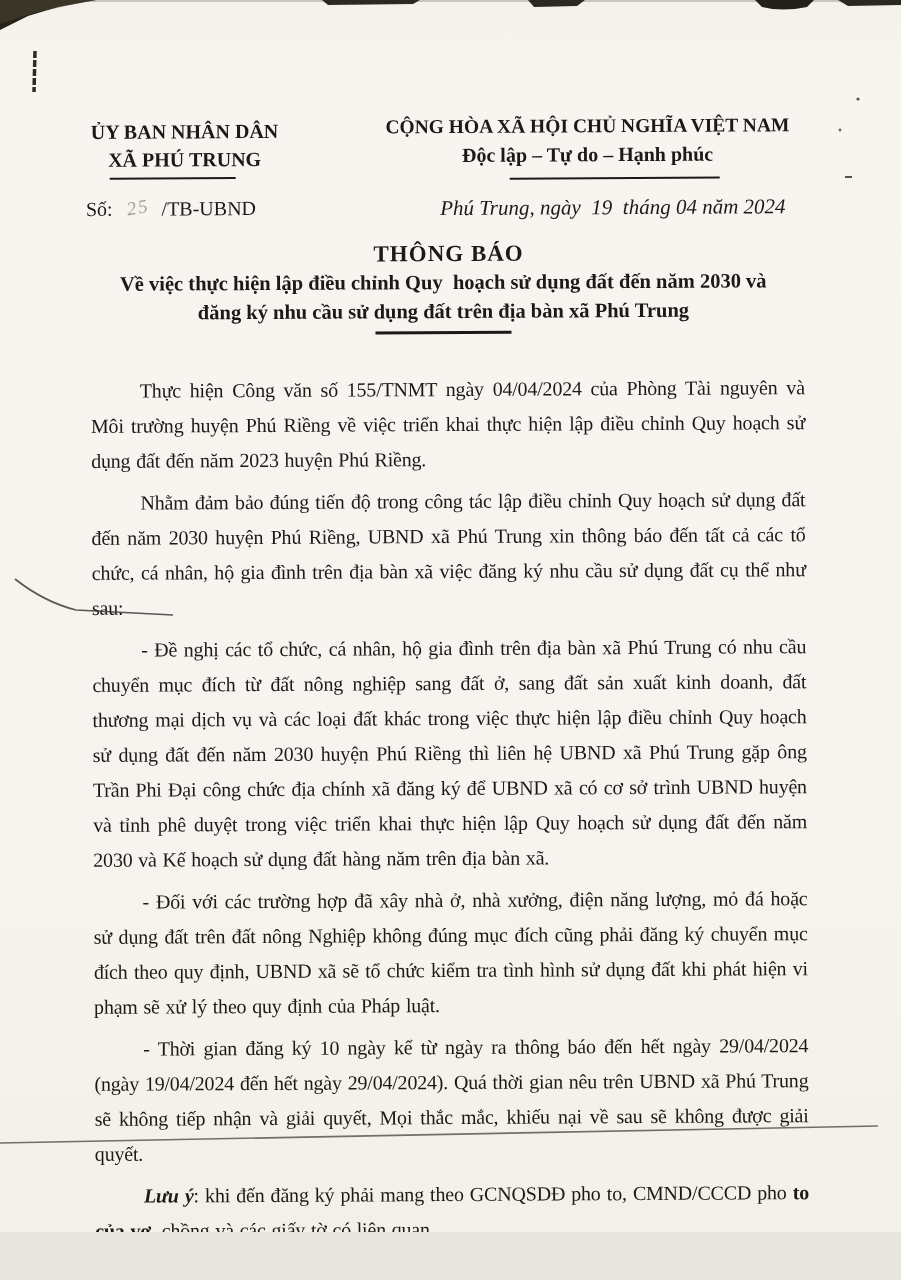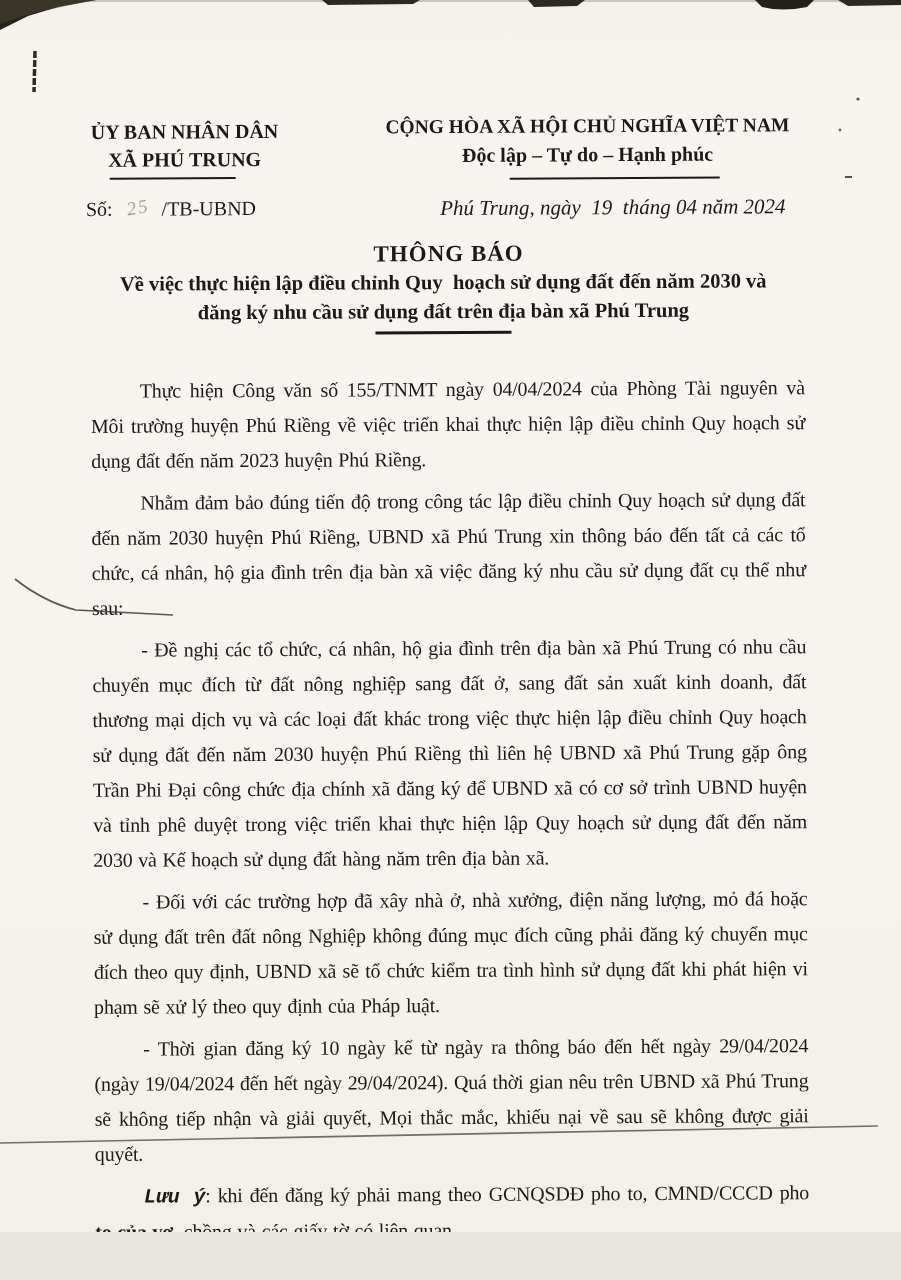--- a/index.html
+++ b/index.html
@@ -50,21 +50,21 @@
     font-weight: bold; font-size: 20.5px; }
   .subtitle-underline { left: 377px; top: 331px; width: 136px; height: 2.5px; background: #1c1a16; }
 
   
   .doc-body {
     left: 92px; top: 372px; width: 714px;
     font-size: 20px; line-height: 35px; text-align: justify;
     letter-spacing: -0.2px; word-spacing: 1px;
   }
   .doc-body p { margin: 0 0 7px 0; text-indent: 49px; }
-  .note-label { font-weight: bold; font-style: italic; font-family: Liberation Mono, monospace; }
+  .note-label { font-weight: bold; font-style: italic; }
   .note-bold { font-weight: bold; }
 
   
   .artifacts { position: absolute; inset: 0; pointer-events: none; }
 </style>
 </head>
 <body>
 
 <div class="page">
 

